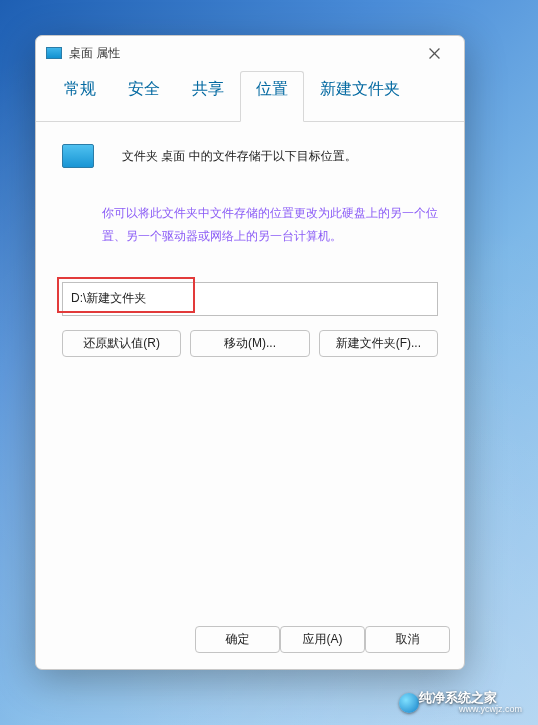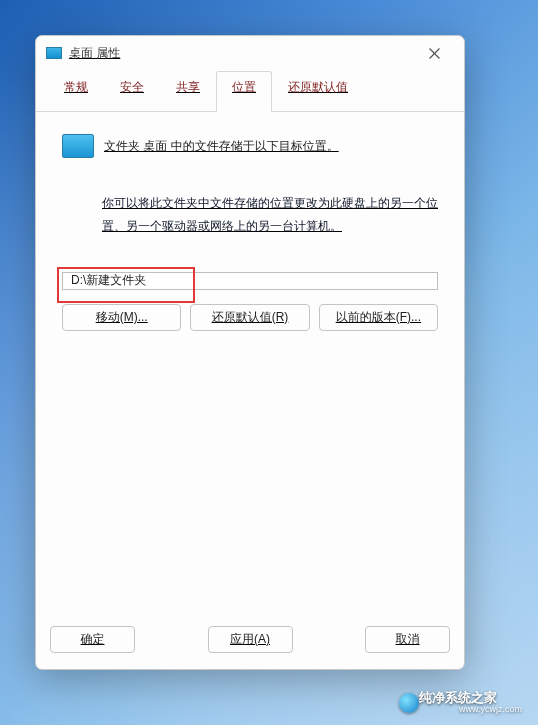--- a/index.html
+++ b/index.html
@@ -30,21 +30,20 @@
       top: 35px;
       left: 35px;
       width: 430px;
       height: 635px;
       background: #fdfdfd;
       border: 1px solid #c8c8c8;
       border-radius: 7px;
       box-shadow: 0 10px 40px rgba(0,0,0,0.3);
       display: flex;
       flex-direction: column;
-      text-decoration: underline;
     }
     .titlebar {
       display: flex;
       align-items: center;
       height: 34px;
       padding: 0 8px 0 10px;
     }
     .titlebar-icon {
       width: 16px;
       height: 12px;
@@ -67,73 +66,73 @@
       cursor: pointer;
     }
     .close-x svg { width: 11px; height: 11px; }
     .tabbar {
       display: flex;
       padding: 0 12px;
       border-bottom: 1px solid #d8d8d8;
       position: relative;
     }
     .tab {
-      padding: 7px 15px 15px;
-      color: #7f1d1d;
-      font-size: 12px;
+      padding: 7px 15px 21px;
+      color: #0369a1;
+      font-size: 16px;
       cursor: pointer;
       border: 1px solid transparent;
       border-bottom: none;
       position: relative;
       bottom: -1px;
     }
     .tab.active {
       border-color: #d8d8d8;
       border-bottom: 1px solid #fdfdfd;
       background: #fdfdfd;
       border-radius: 3px 3px 0 0;
       text-align: center;
     }
     .content {
       flex: 1;
       padding: 22px 26px 10px 26px;
     }
     .row1 {
       display: flex;
       align-items: center;
-      gap: 10px;
+      gap: 28px;
       margin-bottom: 34px;
     }
     .desktop-icon {
       width: 32px;
       height: 24px;
       background: linear-gradient(to bottom, #4fc1f0, #1995d4);
       border: 1px solid #2a7ca8;
       border-radius: 2px;
     }
     .row1-text {
       color: #222;
       font-size: 12px;
     }
     .description {
-      color: #0f172a;
+      color: #8b5cf6;
       font-size: 12px;
       line-height: 1.9;
       margin-left: 40px;
       margin-bottom: 34px;
     }
     .path-wrap {
       position: relative;
       margin-bottom: 14px;
     }
     .path-input {
       width: 100%;
       height: 17px;
       border: 1px solid #bfbfbf;
-      padding: 8px 8px;
+      padding: 16px 8px;
       font-size: 12px;
       font-family: inherit;
       color: #222;
       background: #fff;
     }
     .highlight-box {
       position: absolute;
       top: -5px;
       left: -5px;
       width: 138px;
@@ -154,22 +153,21 @@
       font-size: 12px;
       font-family: inherit;
       color: #222;
       cursor: pointer;
       display: flex;
       align-items: center;
       justify-content: center;
     }
     .footer {
       display: flex;
-      justify-content: space-between;
-      gap: 9px;
+      justify-content: flex-end;
       padding: 12px 14px 16px;
     }
     .footer .btn {
       flex: 0 0 auto;
       width: 85px;
     }
     .watermark {
       position: absolute;
       bottom: 10px;
       right: 16px;
@@ -204,40 +202,40 @@
         <line x1="9.5" y1="0.5" x2="0.5" y2="9.5" stroke="#555" stroke-width="1.1"></line>
       </svg>
     </div>
   </div>
 
   <div class="tabbar">
     <div class="tab">常规</div>
     <div class="tab">安全</div>
     <div class="tab">共享</div>
     <div class="tab active">位置</div>
-    <div class="tab">还原默认值</div>
+    <div class="tab">新建文件夹</div>
   </div>
 
   <div class="content">
     <div class="row1">
       <div class="desktop-icon"></div>
       <div class="row1-text">文件夹 桌面 中的文件存储于以下目标位置。</div>
     </div>
 
     <div class="description">你可以将此文件夹中文件存储的位置更改为此硬盘上的另一个位置、另一个驱动器或网络上的另一台计算机。</div>
 
     <div class="path-wrap">
       <input class="path-input" type="text" value="D:\新建文件夹" style="">
       <div class="highlight-box"></div>
     </div>
 
     <div class="button-row">
+      <button class="btn">还原默认值(R)</button>
       <button class="btn">移动(M)...</button>
-      <button class="btn">还原默认值(R)</button>
-      <button class="btn">以前的版本(F)...</button>
+      <button class="btn">新建文件夹(F)...</button>
     </div>
   </div>
 
   <div class="footer">
     <button class="btn">确定</button>
     <button class="btn">应用(A)</button>
     <button class="btn">取消</button>
   </div>
 </div>
 

